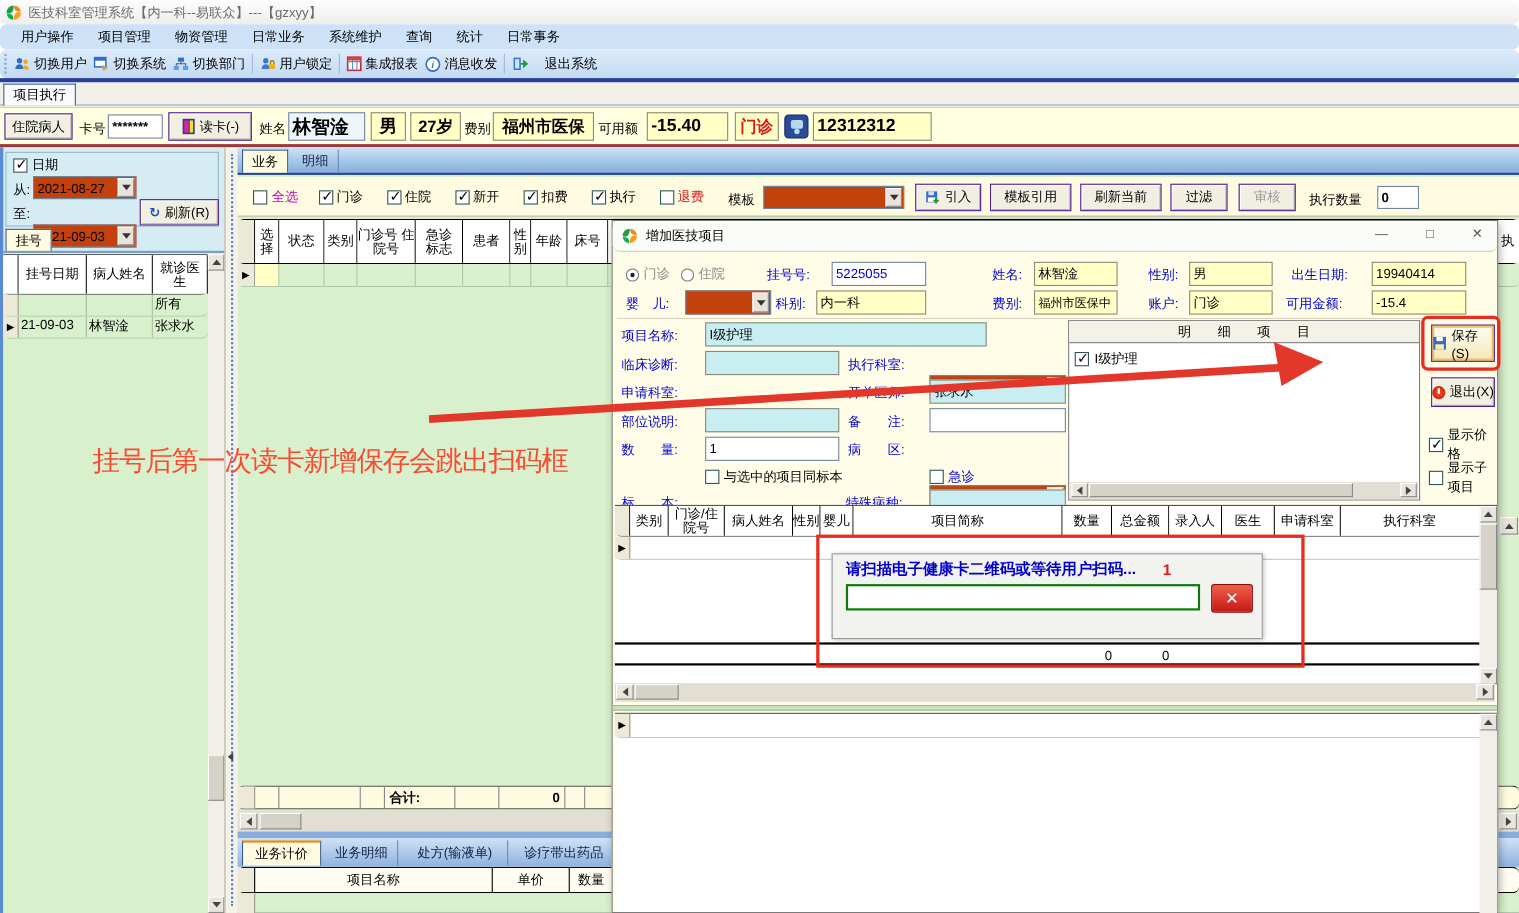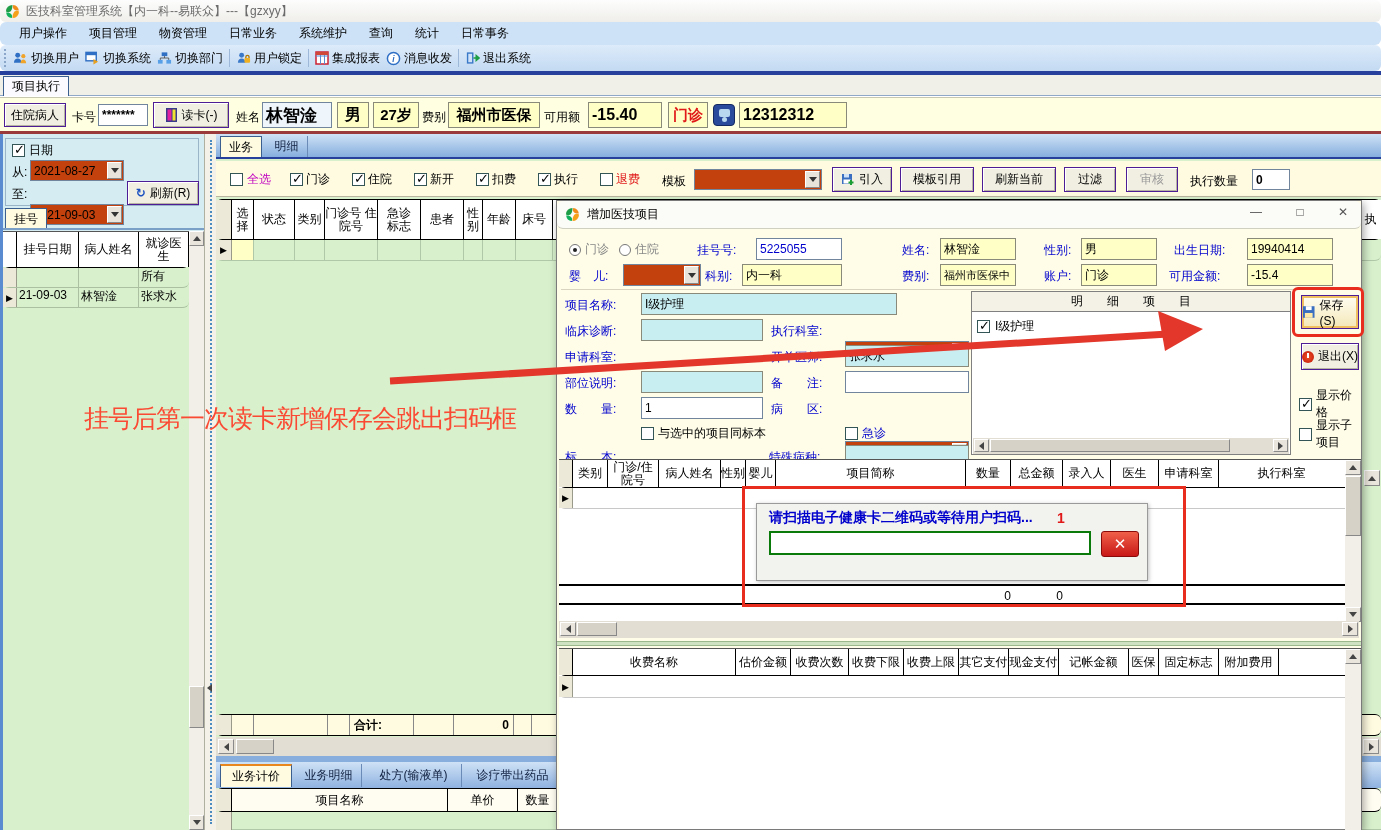--- a/index.html
+++ b/index.html
@@ -106,21 +106,21 @@
     <span>集成报表</span>
   </span>
   <span class="flex" style="gap:3px;">
     <svg width="15" height="15" viewBox="0 0 16 16">
         <circle cx="8" cy="8" r="6.5" fill="#fff" stroke="#2f6fc4" stroke-width="1.6"></circle>
         <text x="8" y="11.5" font-size="9" text-anchor="middle" fill="#2f6fc4" font-weight="bold" font-style="italic">i</text>
       </svg>
     <span>消息收发</span>
   </span>
   <span style="width:1px;height:18px;background:#9db8d8;"></span>
-  <span class="flex" style="gap:3px;justify-content:flex-end;">
+  <span class="flex" style="gap:15px;justify-content:flex-end;">
     <svg width="15" height="14" viewBox="0 0 16 14">
         <rect x="2" y="1" width="7" height="12" fill="#3a78c8"></rect>
         <rect x="3.5" y="2.5" width="4" height="9" fill="#cfe2f8"></rect>
         <path d="M9 7h5M12 4.5L15 7l-3 2.5z" stroke="#1d9e45" stroke-width="1.6" fill="#1d9e45"></path>
       </svg>
     <span>退出系统</span>
   </span>
 </div>
 
 <div class="abs" style="left:0;top:71px;width:1381px;height:4px;background:#27409c;"></div>
@@ -609,35 +609,20 @@
         <span class="t-lf"></span>
       </div>
     <div class="thumb" style="position:absolute;left:18px;top:1px;width:40px;height:14px;"></div>
     <div class="sbb" style="position:absolute;right:1px;top:1px;width:16px;height:14px;">
         <span class="t-rt"></span>
       </div>
   </div>
   <div class="abs" style="left:0;top:440px;width:804px;height:5px;background:#cfe3c2;border-top:1px solid #9ab88c;border-bottom:1px solid #9ab88c;"></div>
 
   <div class="abs" style="left:2px;top:447px;width:802px;height:181px;background:#fff;border-top:1px solid #555;">
-    <div class="flex" style="height:27px;border-bottom:1px solid #000;background:#fff;">
-      <span class="hdcell" style="width:14px;height:100%;background:#ece9d8;"></span>
-      <span class="hdcell" style="width:163px;height:100%;">收费名称</span>
-      <span class="hdcell" style="width:55px;height:100%;">估价金额</span>
-      <span class="hdcell" style="width:58px;height:100%;">收费次数</span>
-      <span class="hdcell" style="width:55px;height:100%;">收费下限</span>
-      <span class="hdcell" style="width:55px;height:100%;">收费上限</span>
-      <span class="hdcell" style="width:50px;height:100%;">其它支付</span>
-      <span class="hdcell" style="width:50px;height:100%;">现金支付</span>
-      <span class="hdcell" style="width:70px;height:100%;">记帐金额</span>
-      <span class="hdcell" style="width:30px;height:100%;">医保</span>
-      <span class="hdcell" style="width:60px;height:100%;">固定标志</span>
-      <span class="hdcell" style="width:60px;height:100%;">附加费用</span>
-      <span style="flex:1;height:100%;"></span>
-    </div>
     <div class="flex" style="height:22px;border-bottom:1px solid #c8c8c8;">
       <span class="rowsel" style="width:14px;height:100%;">▶</span>
     </div>
     <div class="abs sb" style="left:786px;top:0;width:16px;height:181px;">
       <div class="sbb" style="position:absolute;left:0;top:0;width:16px;height:15px;">
           <span class="t-up"></span>
         </div>
     </div>
   </div>
 

